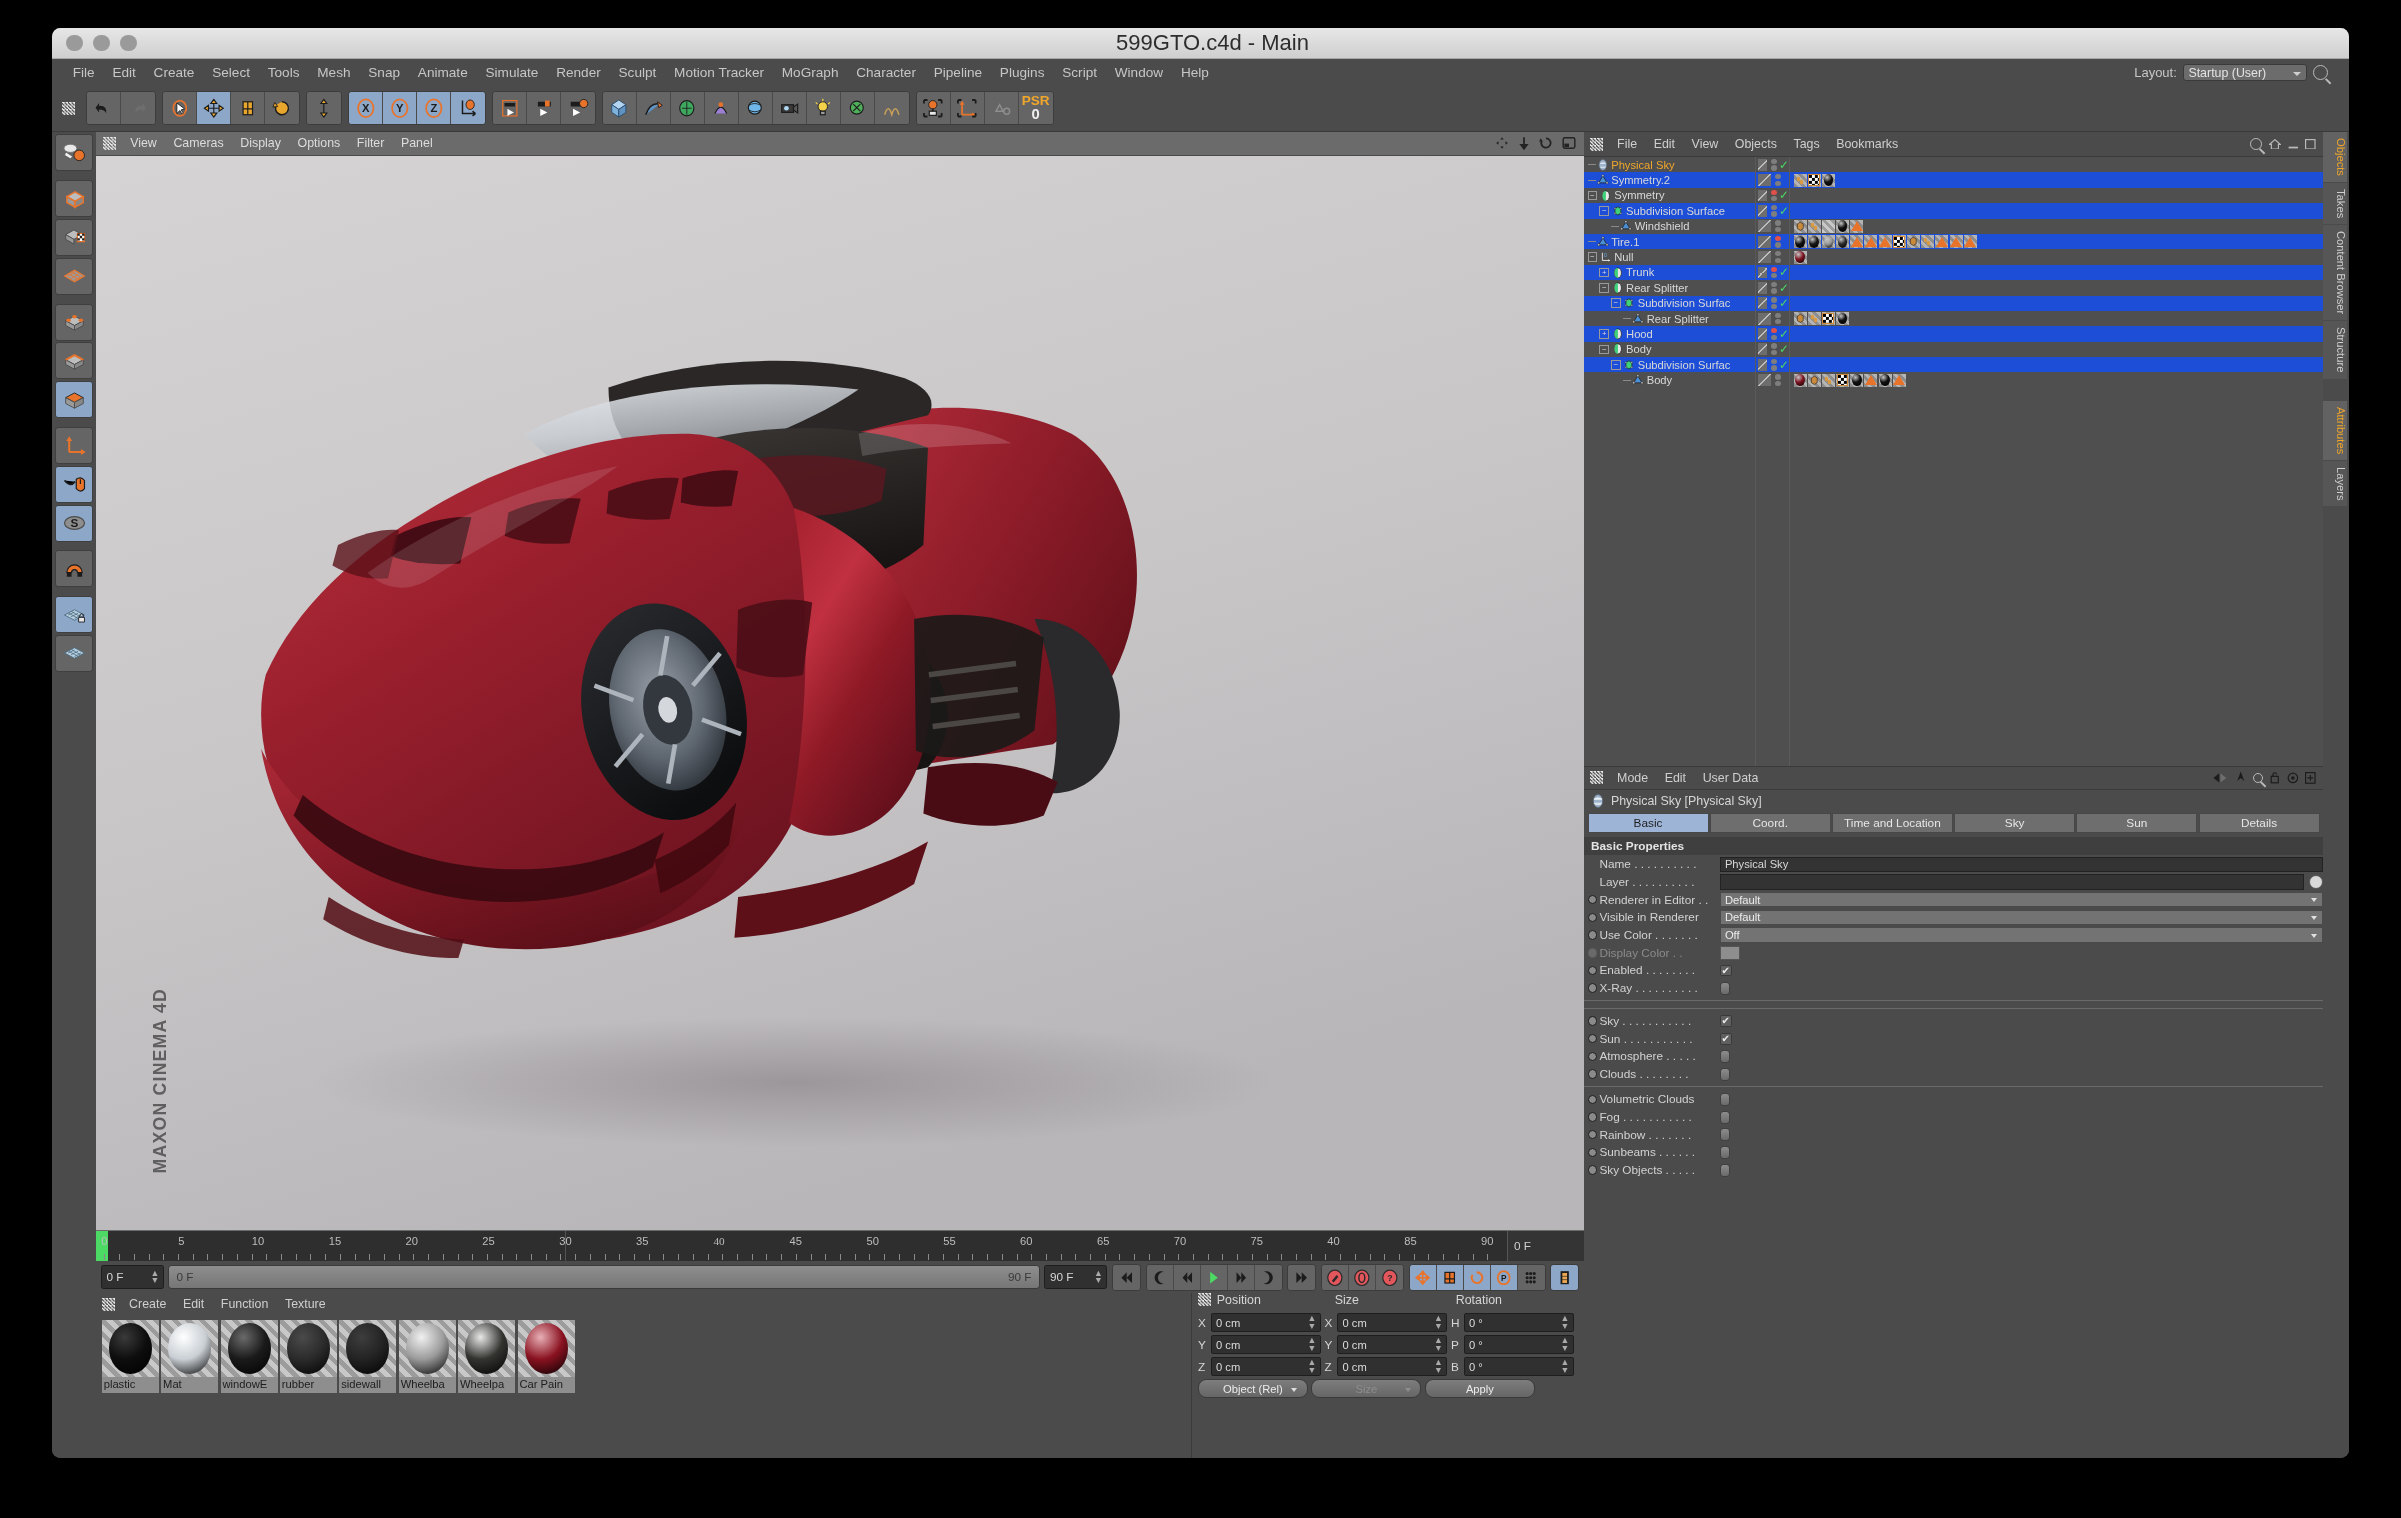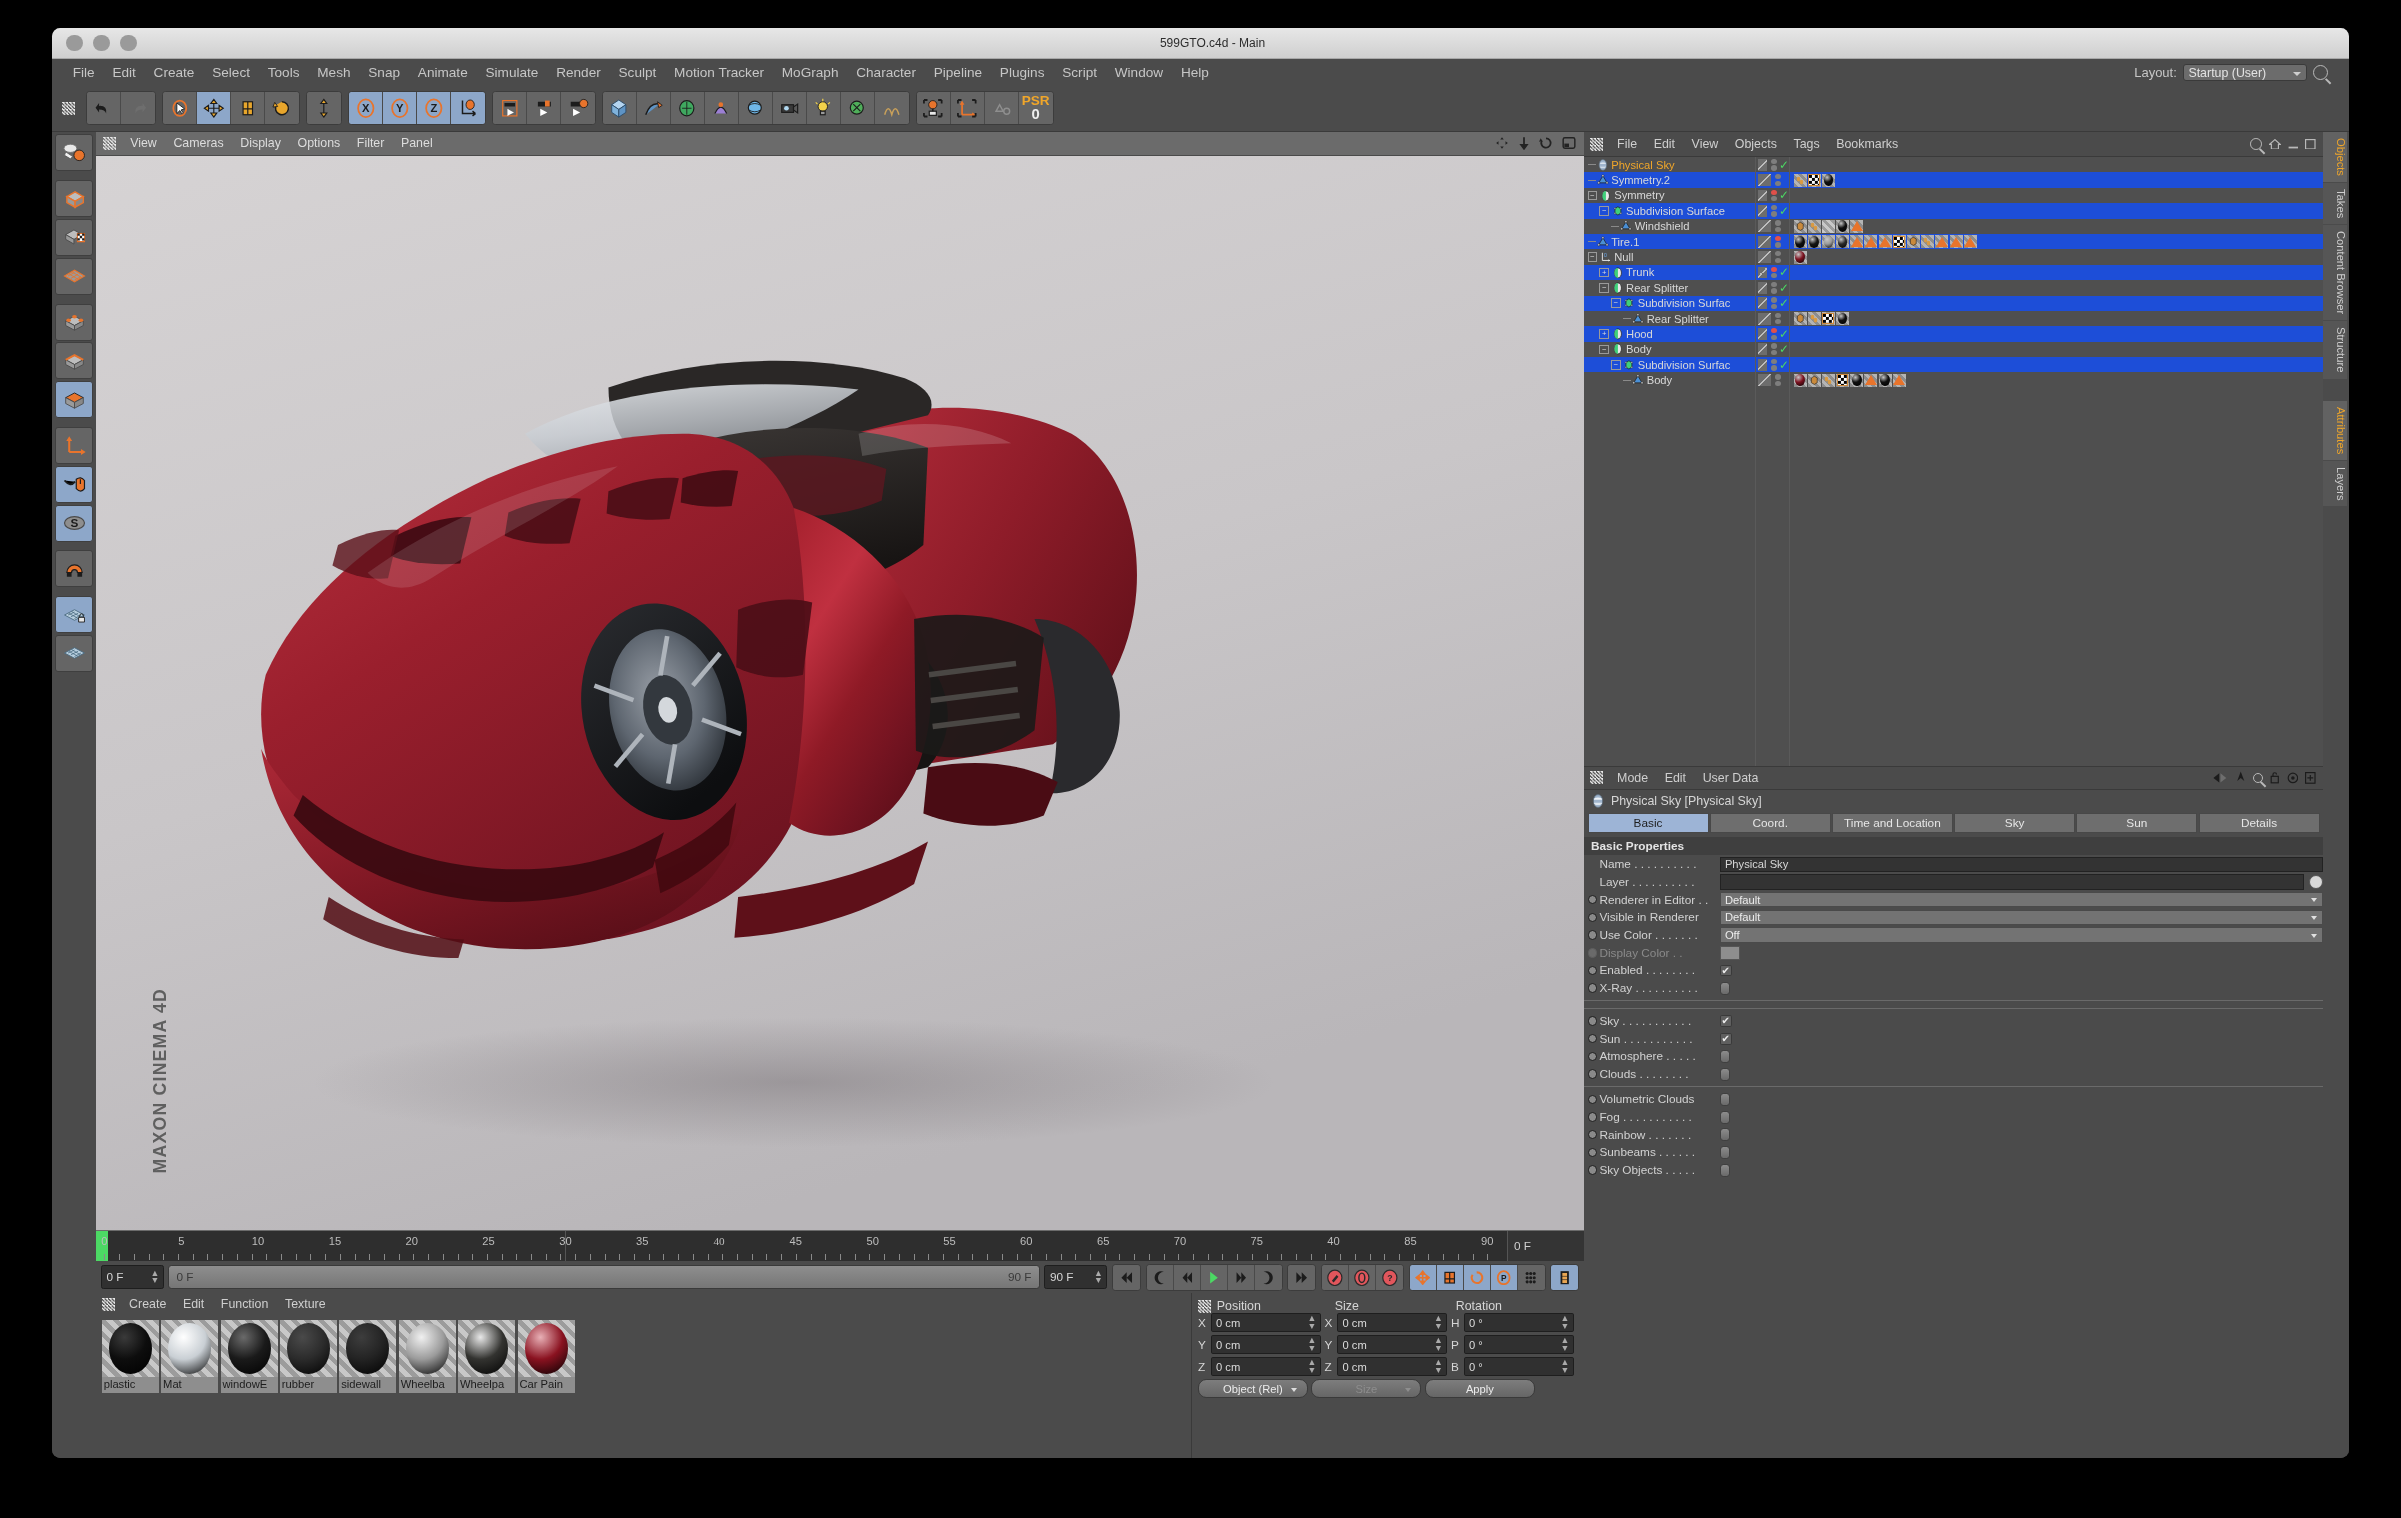--- a/index.html
+++ b/index.html
@@ -23,21 +23,21 @@
     height: 31px;
     background: linear-gradient(#e7e7e7,#cfcfcf);
     border-bottom: 0.6px solid #a8a8a8;
     position: relative;
     display: flex; align-items: center;
   }
   .tl-dots { position: absolute; left: 14px; display: flex; gap: 10.6px; }
   .tl-dot { width: 16.5px; height: 16.5px; border-radius: 50%; background: #9a9a9a; }
   .tl-title {
     width: 100%; text-align: center;
-    font-size: 12px; color: #2d2d2d; margin-left: 24px;
+    font-size: 22px; color: #2d2d2d; margin-left: 24px;
   }
 
   
   .menubar {
     height: 26px; background: #4b4b4b;
     display: flex; align-items: center; padding-left: 11.8px;
     position: relative;
   }
   .menu-item {
     font-size: 13.6px; color: #c6c6c6; padding: 0 8.9px; white-space: nowrap;
@@ -183,21 +183,21 @@
     display: flex; align-items: center; justify-content: center;
   }
   .matball { width: 43px; height: 51px; border-radius: 50%; }
   .matname {
     background: #8e8e8e; color: #1d1d1d; font-size: 11.2px;
     text-align: left; padding: 1.2px 1.8px; height: 15.4px; overflow: hidden;
     white-space: nowrap;
   }
 
   .coordpanel { flex: 1; background: #4b4b4b; }
-  .coord-head { display: flex; align-items: flex-end; height: 20px; padding-left: 5.9px; }
+  .coord-head { display: flex; align-items: flex-start; height: 20px; padding-left: 5.9px; }
   .coord-col { font-size: 12.4px; color: #d6d6d6; }
   .coord-rows { padding: 0 5.9px; }
   .coord-row { display: flex; align-items: center; gap: 3.5px; margin-bottom: 3px; }
   .axis-lab { width: 9.5px; font-size: 11.8px; color: #d6d6d6; }
   .coord-input {
     width: 110px; height: 19px; background: #303030; border: 0.6px solid #1e1e1e;
     border-radius: 1.8px; color: #dcdcdc; font-size: 11.2px;
     display: flex; align-items: center; padding-left: 4.1px; position: relative;
   }
   .btn-drop {

